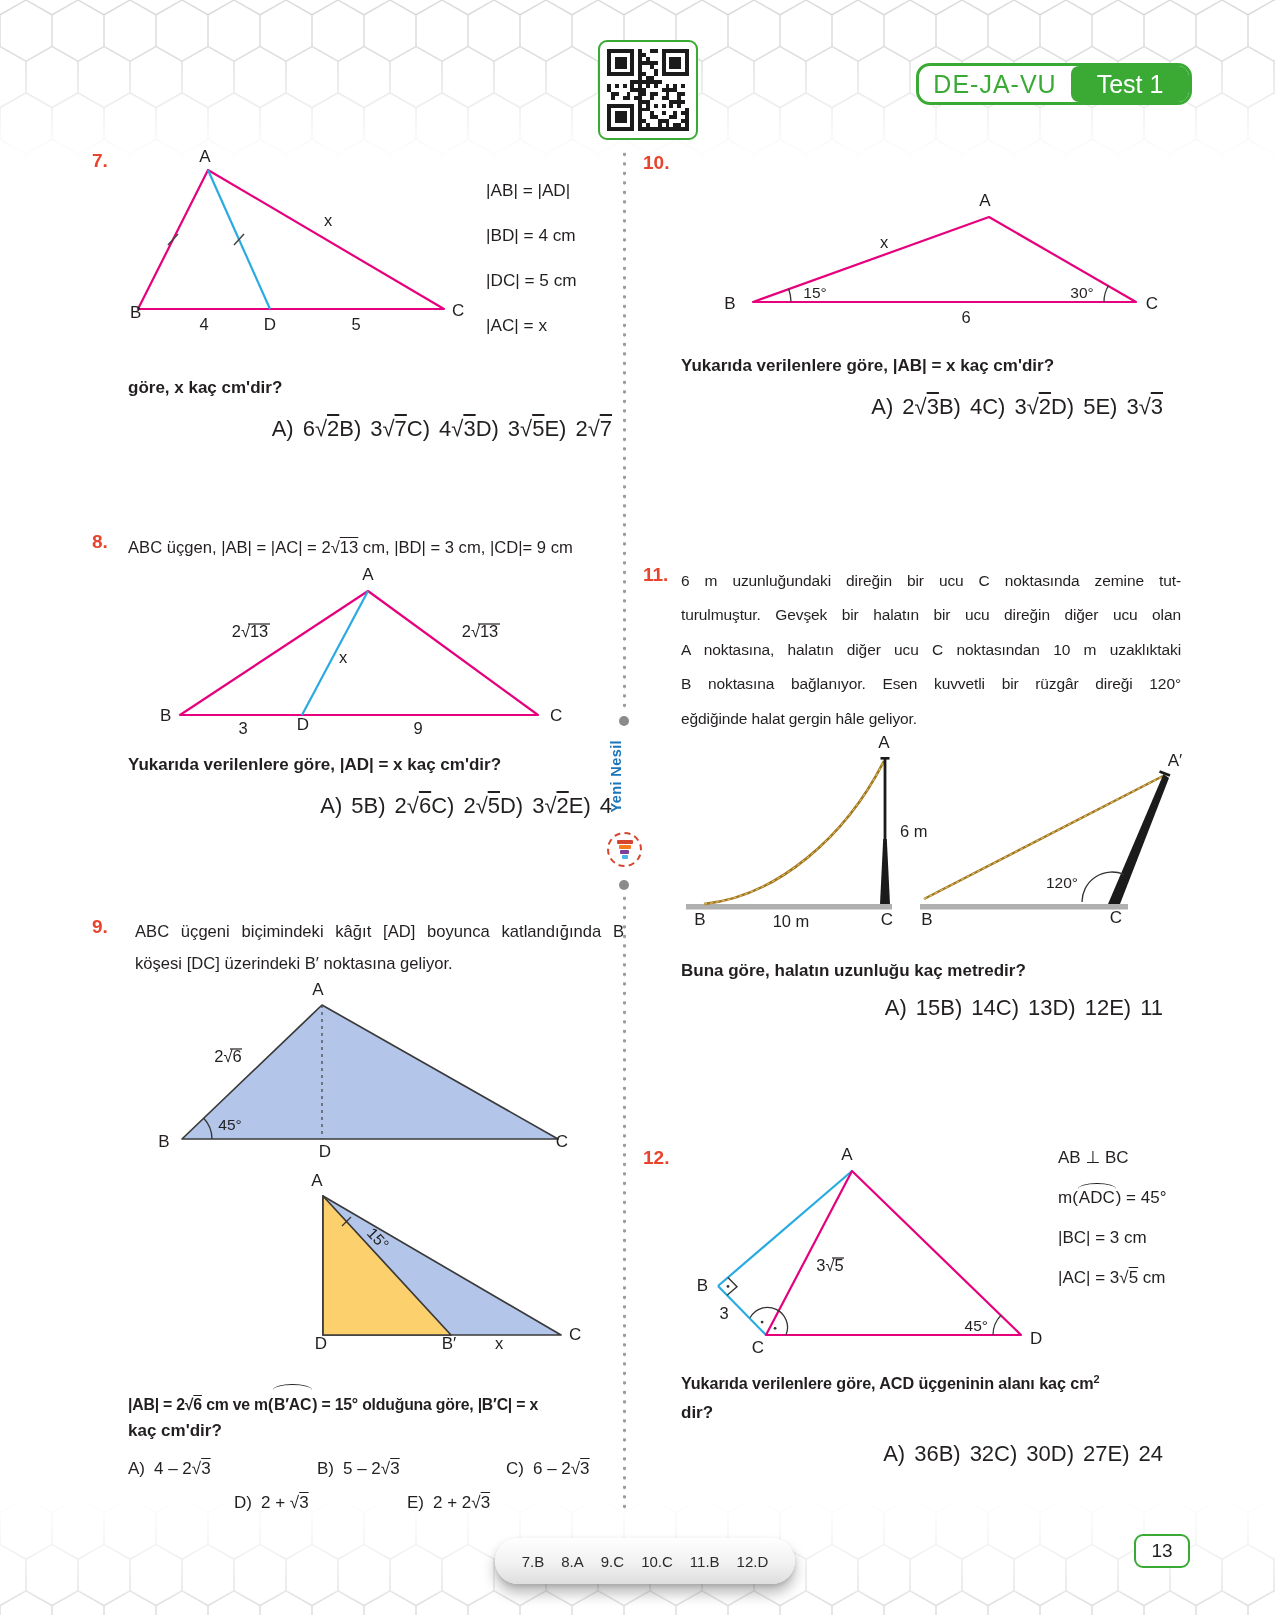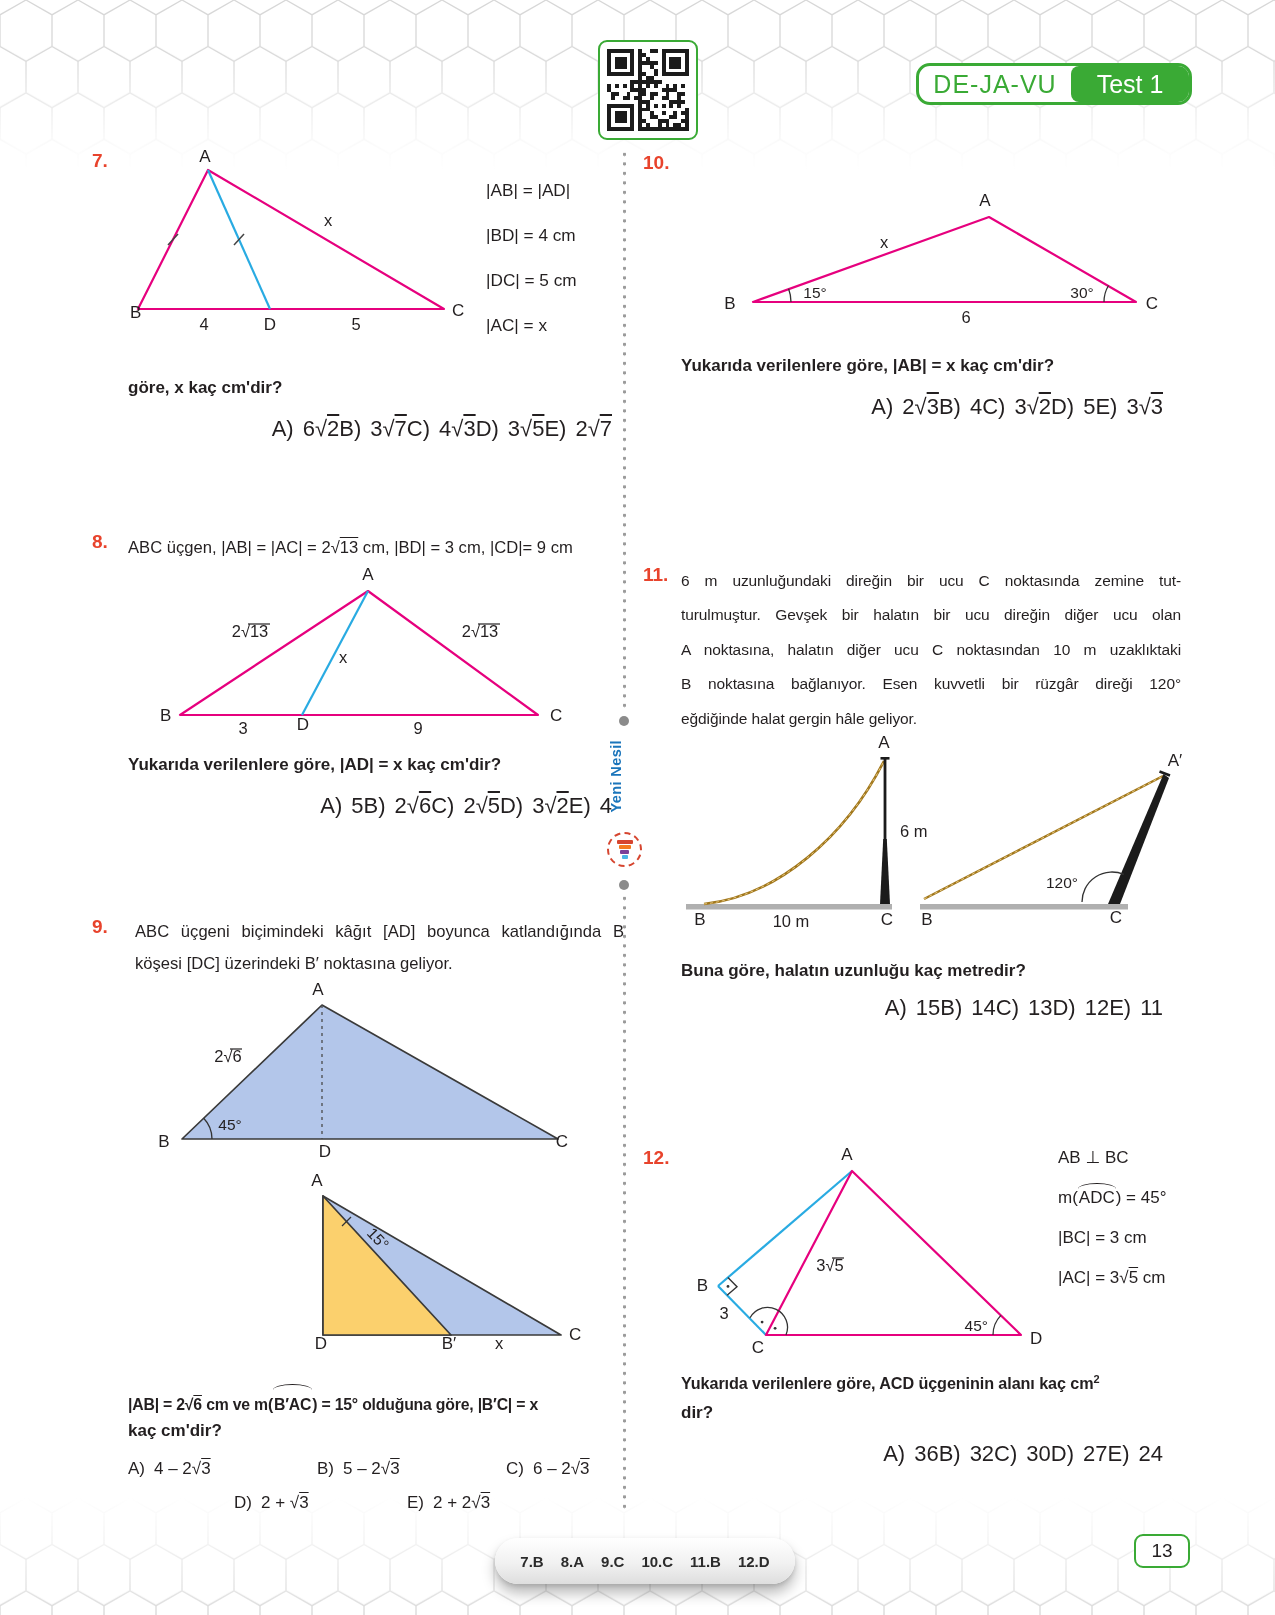--- a/index.html
+++ b/index.html
@@ -36,21 +36,21 @@
   .bigdot{left:619px;width:10px;height:10px;border-radius:50%;background:#8b8b8b}
   .pubtext{left:608px;top:740px;writing-mode:vertical-rl;transform:rotate(180deg);color:#1b75bb;font-weight:bold;font-size:14.5px;white-space:nowrap;letter-spacing:.4px}
   .publogo{left:607px;top:832px;width:35px;height:35px;border:2px dashed #d6452f;border-radius:50%;display:flex;flex-direction:column;align-items:center;justify-content:center;gap:1px;background:#fff}
   .publogo i{display:block;height:4px;border-radius:1px}
   
   .given17 div{margin-bottom:24px;font-size:17.2px;line-height:21px}
   .g12 div{margin-bottom:20px;font-size:17px;line-height:20px}
   
   .anskey{left:495px;top:1538px;width:300px;height:46px;border-radius:24px;background:linear-gradient(180deg,#ffffff 0%,#f1f1f1 55%,#dedede 100%);
     box-shadow:0 9px 14px rgba(0,0,0,.28),0 2px 4px rgba(0,0,0,.12);display:flex;align-items:center;justify-content:center;gap:17px;
-    font-size:15px;font-weight:bold;color:#2b2b2b}
+    font-size:15px;font-weight:normal;color:#2b2b2b}
   .pagenum{left:1134px;top:1534px;width:56px;height:34px;border:2px solid #3aaa35;border-radius:9px;display:flex;align-items:center;justify-content:center;font-size:19px;background:#fff}
   .fadeT{left:0;top:0;width:1275px;height:170px;background:linear-gradient(180deg,rgba(255,255,255,0) 0%,rgba(255,255,255,0) 30%,rgba(255,255,255,.9) 88%,#fff 100%)}
   .fadeB{left:0;top:1498px;width:1275px;height:117px;background:linear-gradient(180deg,#fff 0%,rgba(255,255,255,.65) 40%,rgba(255,255,255,0) 100%)}
 </style>
 </head>
 <body>
 
 <div class="page">
 
   <svg class="abs" style="left:0;top:0" width="1275" height="170">

